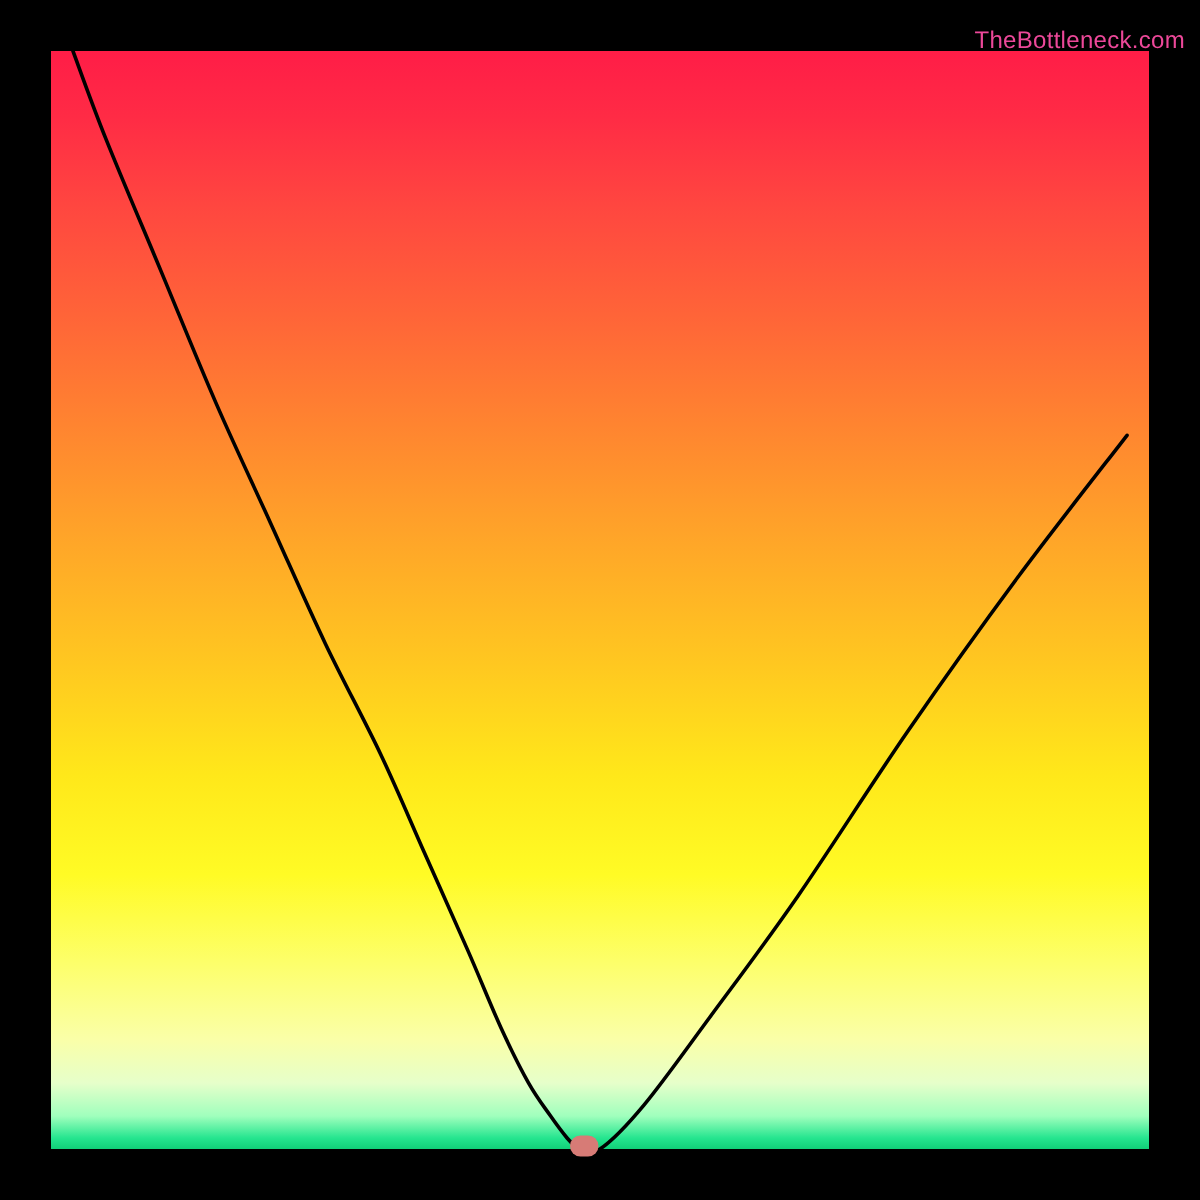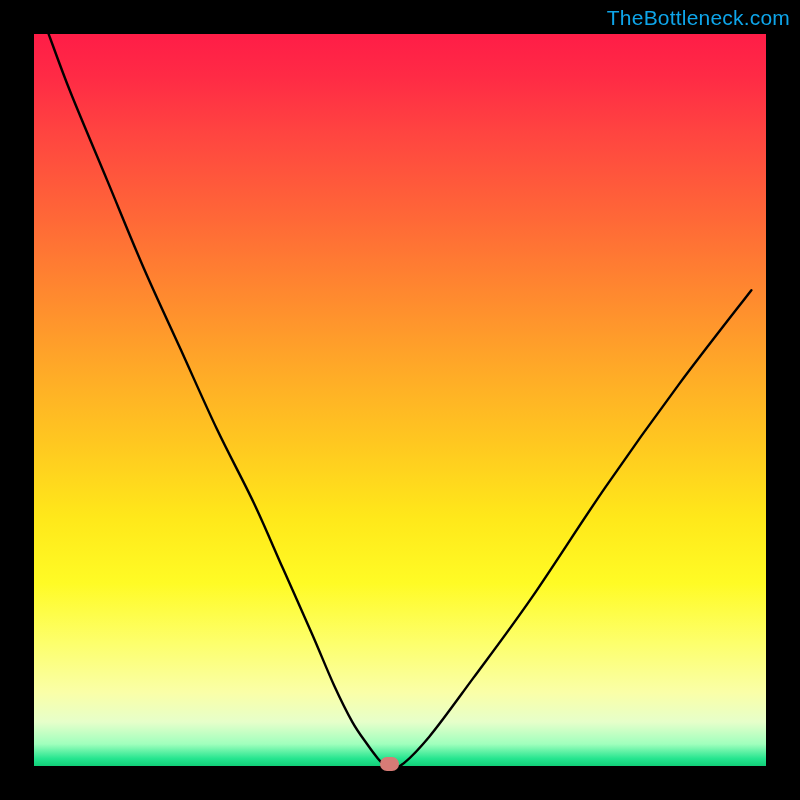--- a/index.html
+++ b/index.html
@@ -40,24 +40,24 @@
       #fdff6a 83%,
       #faffa8 90%,
       #e6ffca 94%,
       #a0ffbd 97%,
       #25e58f 99%,
       #11cf78 100%
     );
   }
   .watermark {
     position: absolute;
-    top: 6px;
+    top: 19px;
     right: 10px;
-    color: #0ea5e9;
-    font-size: 21px;
+    color: #ec4899;
+    font-size: 16px;
     font-weight: 400;
     letter-spacing: 0.2px;
     user-select: none;
   }
   .marker {
     position: absolute;
     background: #d77b76;
     border-radius: 8px;
   }
   svg.curve {

